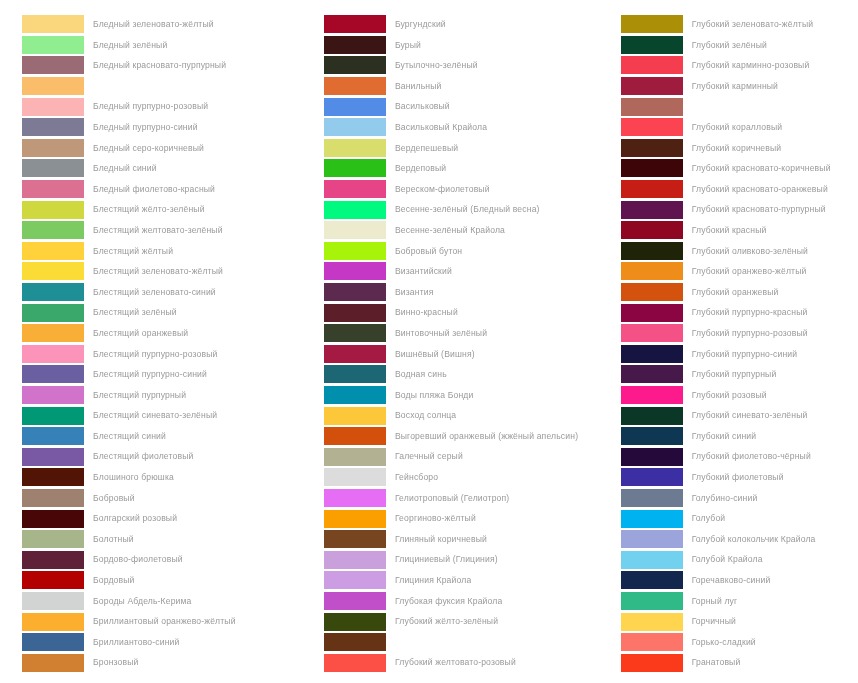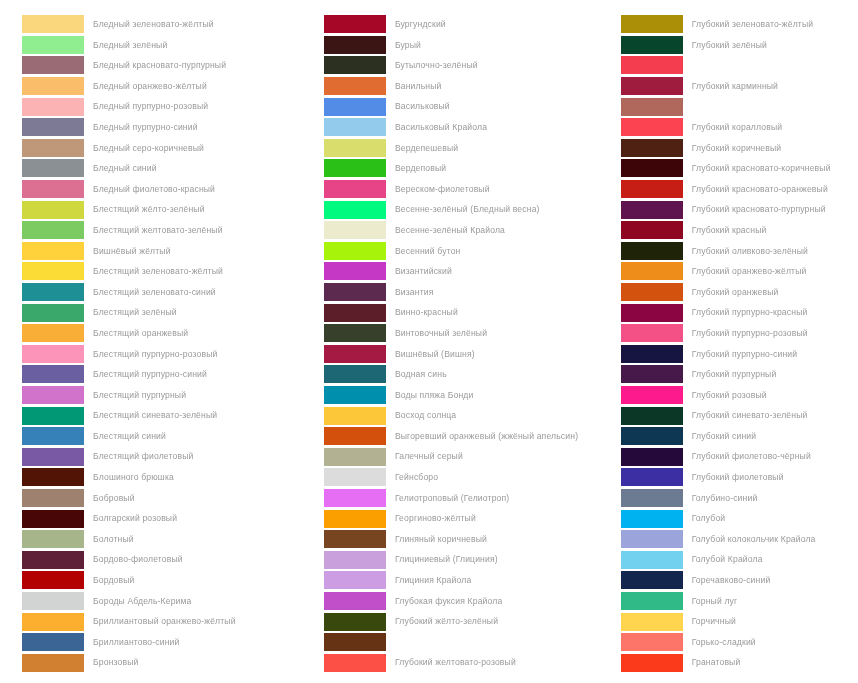--- a/index.html
+++ b/index.html
@@ -67,21 +67,20 @@
       <div class="color-row">
         <div class="color-swatch" title="Бледный зелёный" style="background-color: rgb(144, 238, 144);"></div>
         <div class="color-label">Бледный зелёный</div>
       </div>
       <div class="color-row">
         <div class="color-swatch" title="Бледный красновато-пурпурный" style="background-color: rgb(155, 107, 117);"></div>
         <div class="color-label">Бледный красновато-пурпурный</div>
       </div>
       <div class="color-row">
         <div class="color-swatch" title="Бледный оранжево-жёлтый" style="background-color: rgb(250, 189, 105);"></div>
-        <div class="color-label">Бледный оранжево-жёлтый</div>
       </div>
       <div class="color-row">
         <div class="color-swatch" title="Бледный пурпурно-розовый" style="background-color: rgb(252, 179, 179);"></div>
         <div class="color-label">Бледный пурпурно-розовый</div>
       </div>
       <div class="color-row">
         <div class="color-swatch" title="Бледный пурпурно-синий" style="background-color: rgb(125, 122, 150);"></div>
         <div class="color-label">Бледный пурпурно-синий</div>
       </div>
       <div class="color-row">
@@ -99,21 +98,21 @@
       <div class="color-row">
         <div class="color-swatch" title="Блестящий жёлто-зелёный" style="background-color: rgb(207, 216, 62);"></div>
         <div class="color-label">Блестящий жёлто-зелёный</div>
       </div>
       <div class="color-row">
         <div class="color-swatch" title="Блестящий желтовато-зелёный" style="background-color: rgb(124, 203, 98);"></div>
         <div class="color-label">Блестящий желтовато-зелёный</div>
       </div>
       <div class="color-row">
         <div class="color-swatch" title="Блестящий жёлтый" style="background-color: rgb(255, 210, 59);"></div>
-        <div class="color-label">Вишнёвый жёлтый</div>
+        <div class="color-label">Блестящий жёлтый</div>
       </div>
       <div class="color-row">
         <div class="color-swatch" title="Блестящий зеленовато-жёлтый" style="background-color: rgb(251, 220, 54);"></div>
         <div class="color-label">Блестящий зеленовато-жёлтый</div>
       </div>
       <div class="color-row">
         <div class="color-swatch" title="Блестящий зеленовато-синий" style="background-color: rgb(31, 143, 150);"></div>
         <div class="color-label">Блестящий зеленовато-синий</div>
       </div>
       <div class="color-row">
@@ -229,21 +228,21 @@
       <div class="color-row">
         <div class="color-swatch" title="Весенне-зелёный (Зелёная весна)" style="background-color: rgb(0, 250, 127);"></div>
         <div class="color-label">Весенне-зелёный (Бледный весна)</div>
       </div>
       <div class="color-row">
         <div class="color-swatch" title="Весенне-зелёный Крайола" style="background-color: rgb(236, 235, 205);"></div>
         <div class="color-label">Весенне-зелёный Крайола</div>
       </div>
       <div class="color-row">
         <div class="color-swatch" title="Весенний бутон" style="background-color: rgb(167, 244, 10);"></div>
-        <div class="color-label">Весенний бутон</div>
+        <div class="color-label">Бобровый бутон</div>
       </div>
       <div class="color-row">
         <div class="color-swatch" title="Византийский" style="background-color: rgb(197, 56, 197);"></div>
         <div class="color-label">Византийский</div>
       </div>
       <div class="color-row">
         <div class="color-swatch" title="Византия" style="background-color: rgb(91, 42, 78);"></div>
         <div class="color-label">Византия</div>
       </div>
       <div class="color-row">
@@ -322,20 +321,21 @@
       <div class="color-row">
         <div class="color-swatch" title="Глубокий зеленовато-жёлтый" style="background-color: rgb(171, 143, 7);"></div>
         <div class="color-label">Глубокий зеленовато-жёлтый</div>
       </div>
       <div class="color-row">
         <div class="color-swatch" title="Глубокий зелёный" style="background-color: rgb(7, 69, 44);"></div>
         <div class="color-label">Глубокий зелёный</div>
       </div>
       <div class="color-row">
         <div class="color-swatch" title="Глубокий карминно-розовый" style="background-color: rgb(244, 62, 79);"></div>
+        <div class="color-label">Глубокий карминно-розовый</div>
       </div>
       <div class="color-row">
         <div class="color-swatch" title="Глубокий карминный" style="background-color: rgb(160, 28, 62);"></div>
         <div class="color-label">Глубокий карминный</div>
       </div>
       <div class="color-row">
         <div class="color-swatch" title="Глубокий каштановый Крайола" style="background-color: rgb(176, 104, 92);"></div>
       </div>
       <div class="color-row">
         <div class="color-swatch" title="Глубокий коралловый" style="background-color: rgb(252, 67, 81);"></div>

